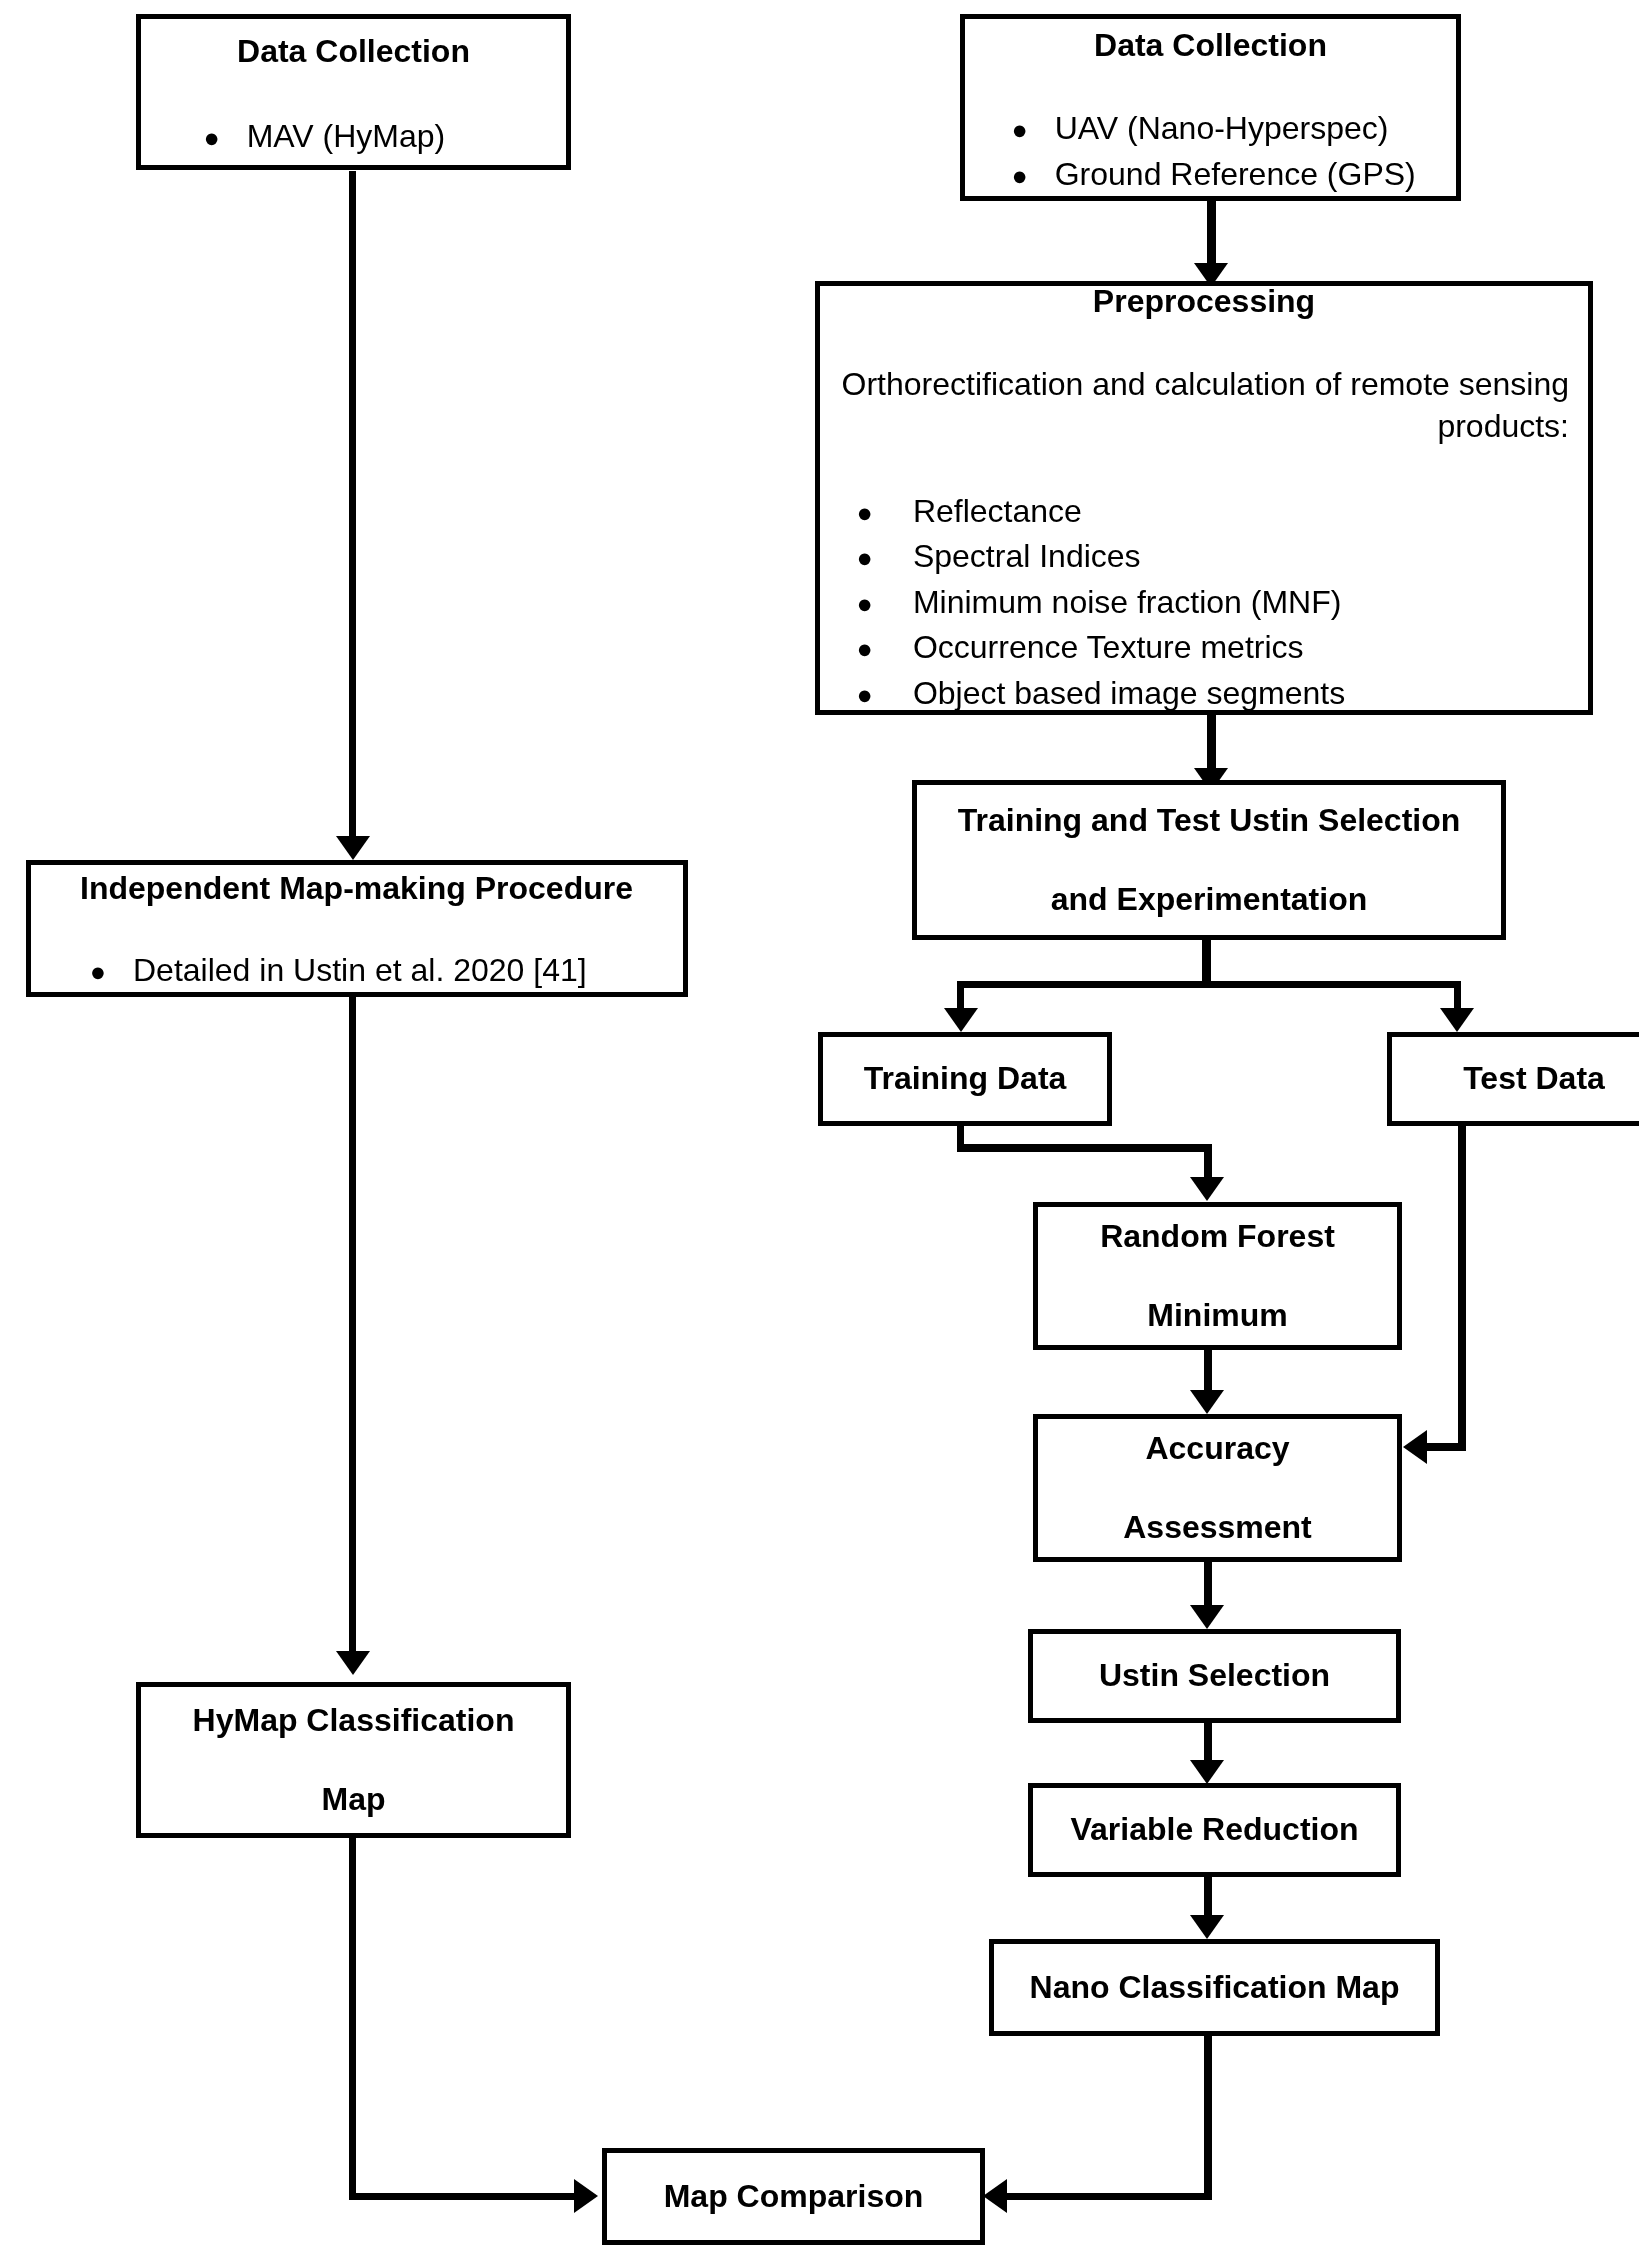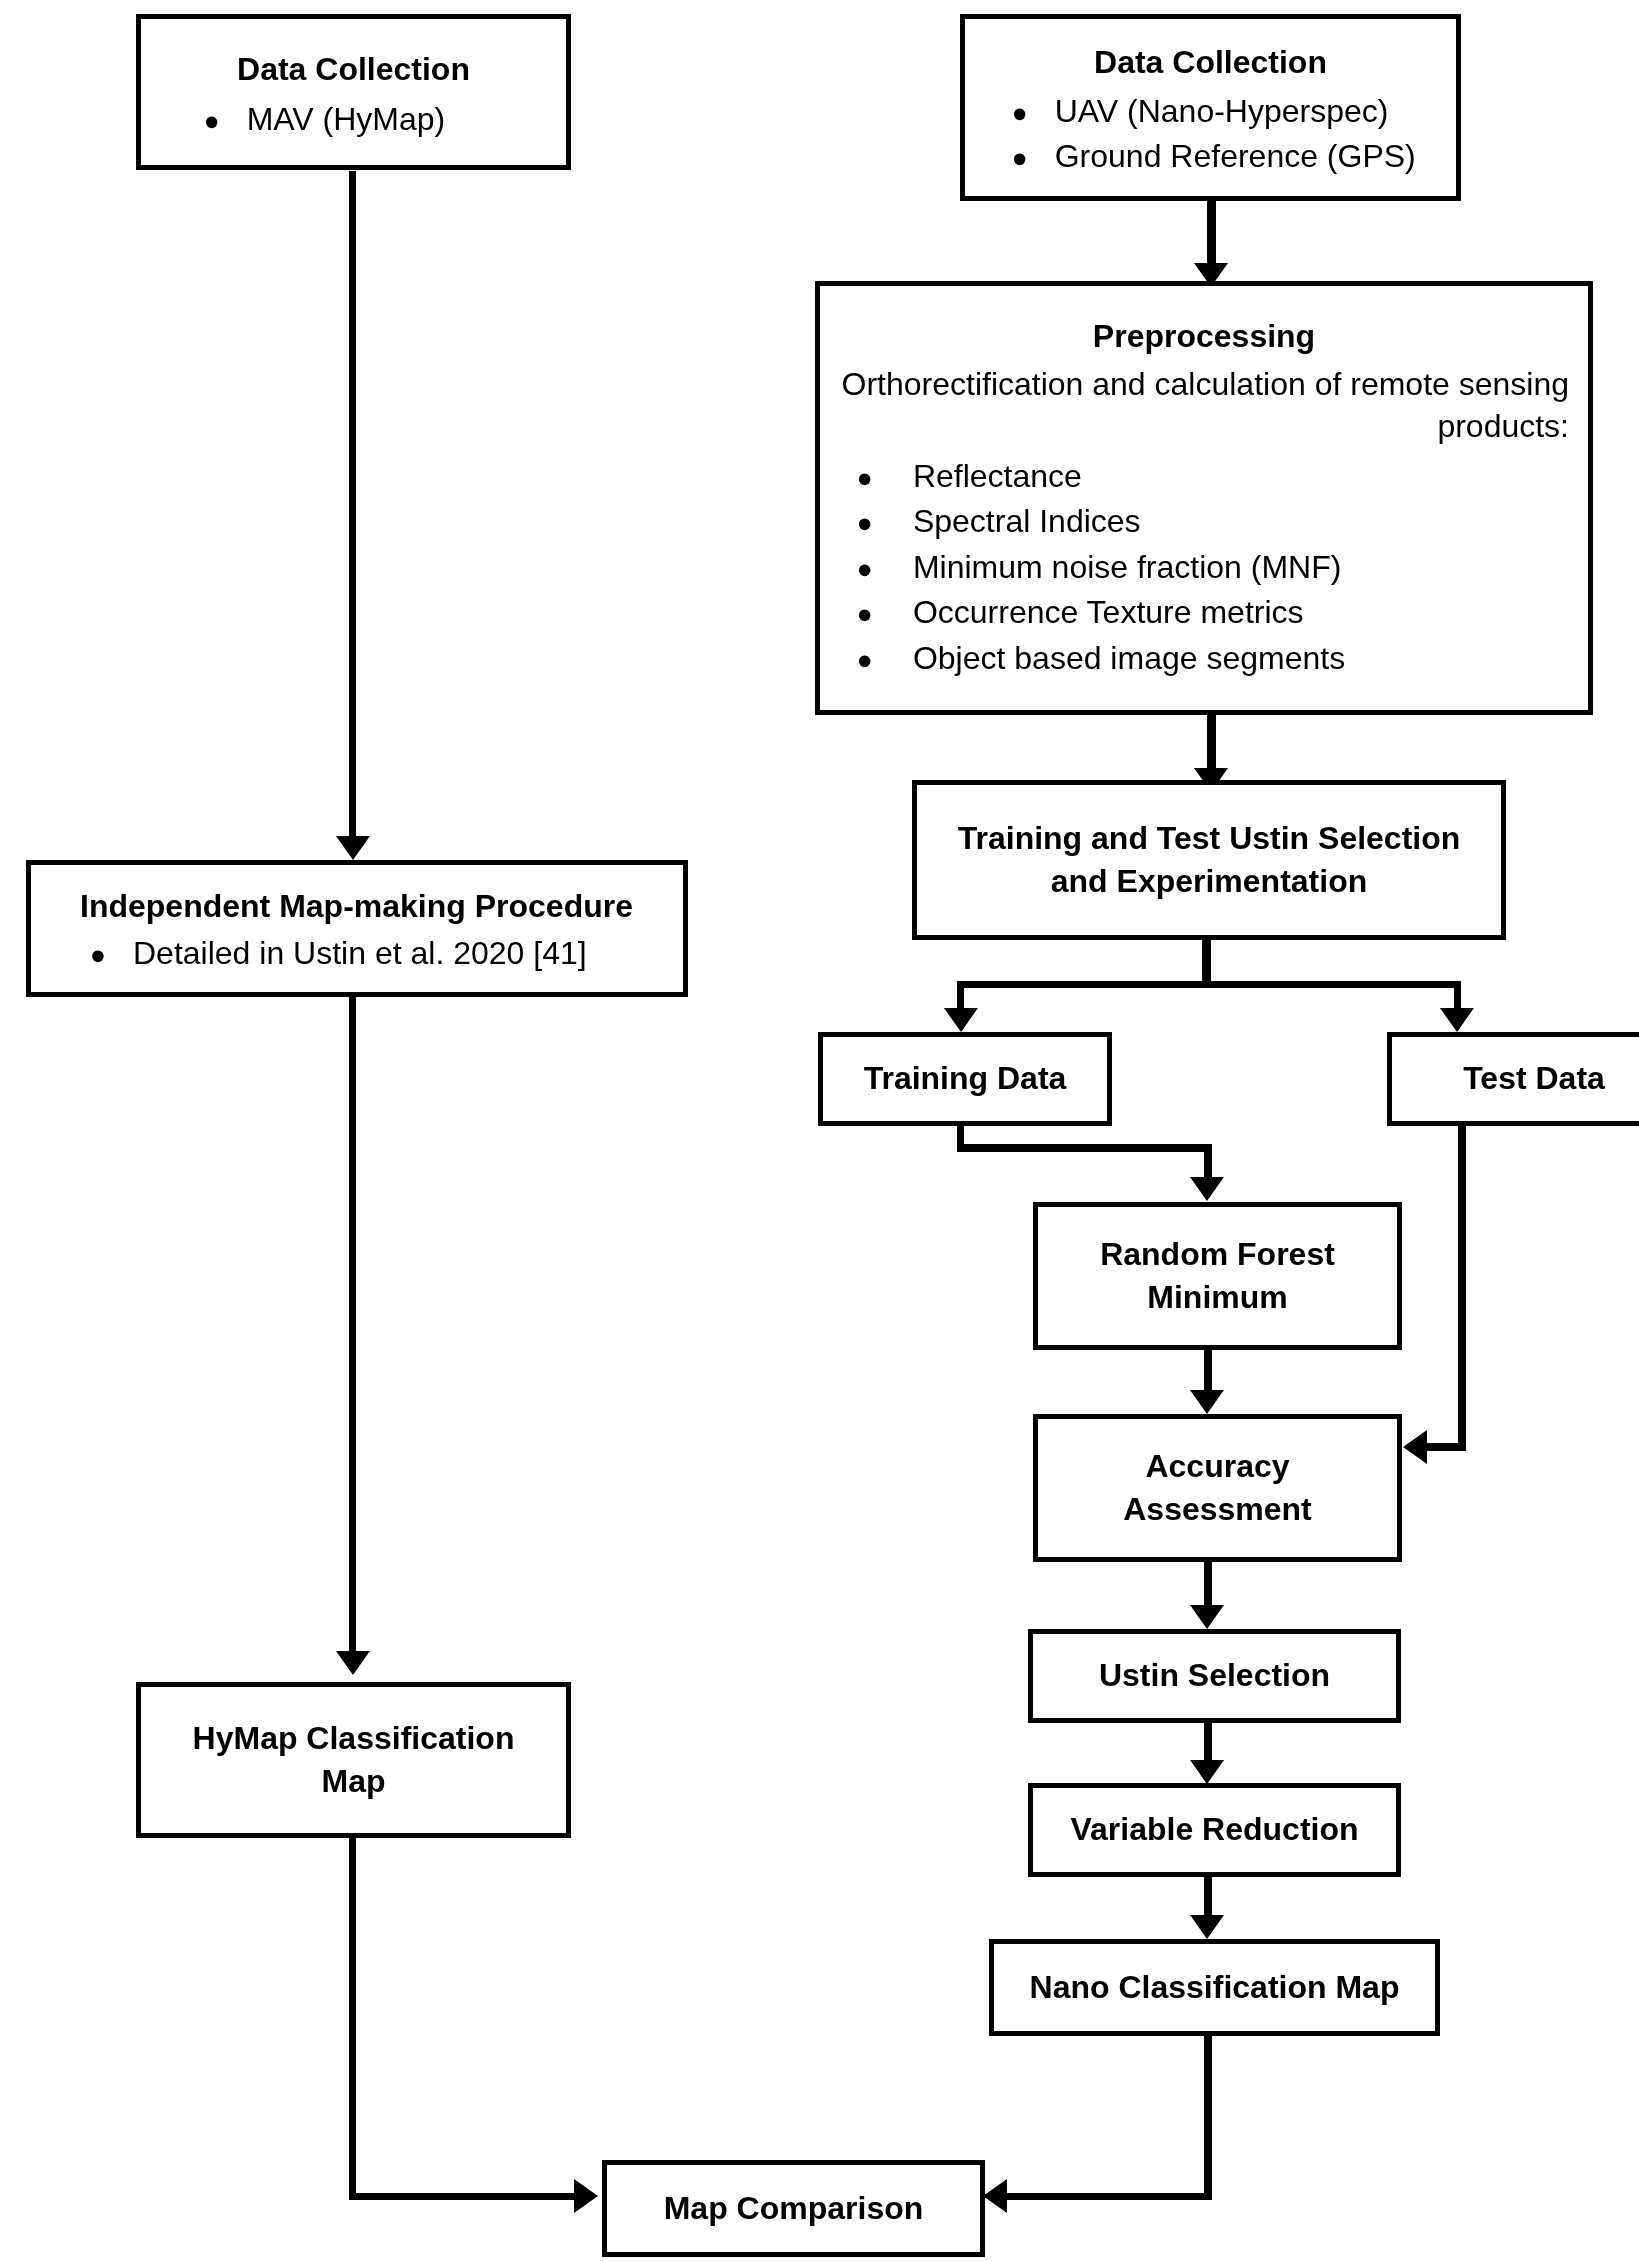--- a/index.html
+++ b/index.html
@@ -18,20 +18,21 @@
   }
   .node {
     position: absolute;
     box-sizing: border-box;
     border: 5.6px solid #000000;
     background: #ffffff;
     display: flex;
     flex-direction: column;
     justify-content: center;
     z-index: 3;
+    gap: 35px;
   }
   .node.center { align-items: center; }
   .title {
     font-weight: bold;
     text-align: center;
     font-size: 32px;
     line-height: 1.25;
     width: 100%;
   }
   .plain {
@@ -243,18 +244,18 @@
   <div class="arrow-down" style="left:1190px; top:1915px;"></div>
 
   <div class="node center" style="left:989px; top:1939px; width:451px; height:97px;">
     <div class="label-line">Nano Classification Map</div>
   </div>
 
   <div class="vline" style="left:1204px; top:2036px; width:8px; height:163px;"></div>
   <div class="hline" style="left:1007px; top:2193px; width:205px; height:7.2px;"></div>
   <div class="arrow-left" style="left:983px; top:2179px;"></div>
 
-  <div class="node center" style="left:602px; top:2148px; width:383px; height:97px;margin-top:12px;">
+  <div class="node center" style="left:602px; top:2148px; width:383px; height:97px;">
     <div class="label-line">Map Comparison</div>
   </div>
 
 </div>
 
 
 </body></html>

